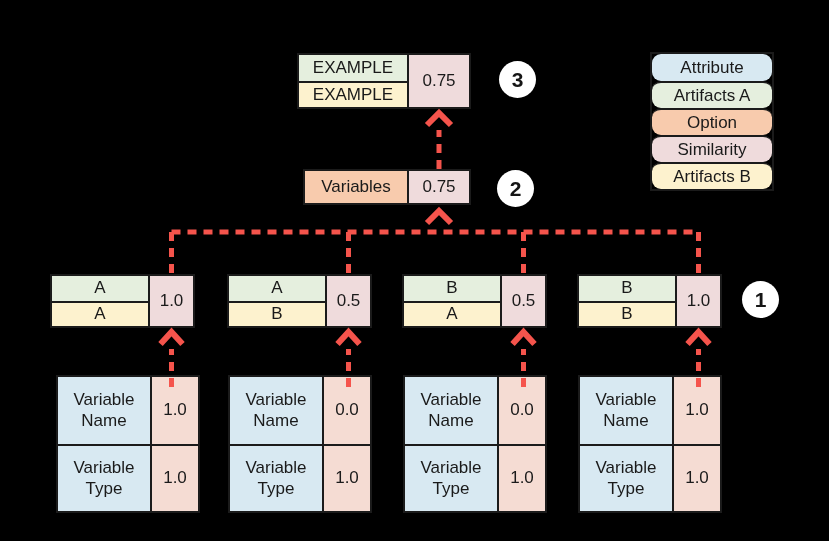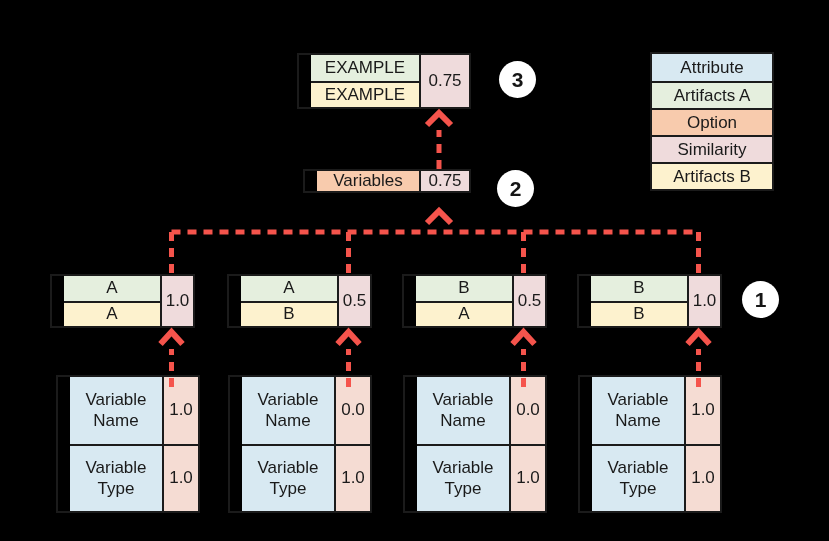--- a/index.html
+++ b/index.html
@@ -2,33 +2,33 @@
 <html style="--color-background: #000000; --color-border: #1b1b1b; --color-text: #1a1a1a; --color-arrow: #F5544C; --color-attribute: #D8E9F2; --color-option: #F8CBAD; --color-artifacts-a: #E5EFDE; --color-artifacts-b: #FDF2CE; --color-similarity: #EFDBDC; --color-similarity-warm: #F5DCD3;"><head>
 <meta charset="utf-8">
 <style>
   html,body { margin:0; padding:0; background:#000; }
   .canvas {
     position:relative; width:829px; height:541px; overflow:hidden;
     background:var(--color-background, #000);
     font-family:"Liberation Sans", sans-serif;
     color:var(--color-text, #1a1a1a);
   }
-  .box { position:absolute; display:grid; border:2px solid var(--color-border,#1b1b1b); box-sizing:border-box;padding-left:12px; }
+  .box { position:absolute; display:grid; border:2px solid var(--color-border,#1b1b1b); box-sizing:border-box; }
   .cell { display:flex; align-items:center; justify-content:center; text-align:center;
           font-size:17px; line-height:1.2; box-sizing:border-box; }
 
   
   .lv3 { left:297px; top:53px; width:174px; height:56px;
          grid-template-columns:108px 1fr; grid-template-rows:1fr 1fr; }
   .lv3 .a     { grid-area:1/1/2/2; background:var(--color-artifacts-a); }
   .lv3 .b     { grid-area:2/1/3/2; background:var(--color-artifacts-b); border-top:2px solid var(--color-border); }
   .lv3 .score { grid-area:1/2/3/3; background:var(--color-similarity);  border-left:2px solid var(--color-border); }
 
   
-  .lv2 { left:303px; top:169px; width:168px; height:24px; grid-template-columns:102px 1fr; }
+  .lv2 { left:303px; top:169px; width:168px; height:36px; grid-template-columns:102px 1fr; }
   .lv2 .attr  { background:var(--color-option); }
   .lv2 .score { background:var(--color-similarity); border-left:2px solid var(--color-border); }
 
   
   .lv1 { top:274px; width:145px; height:54px;
          grid-template-columns:96px 1fr; grid-template-rows:1fr 1fr; }
   .lv1 .a     { grid-area:1/1/2/2; background:var(--color-artifacts-a); }
   .lv1 .b     { grid-area:2/1/3/2; background:var(--color-artifacts-b); border-top:2px solid var(--color-border); }
   .lv1 .score { grid-area:1/2/3/3; background:var(--color-similarity);  border-left:2px solid var(--color-border); }
   .p0 { left:50px; }  .p1 { left:227px; }  .p2 { left:402px; }  .p3 { left:577px; }
@@ -38,21 +38,21 @@
          grid-template-columns:92px 1fr; grid-template-rows:1fr 1fr; }
   .lv0 .attr   { background:var(--color-attribute); padding:0 4px; }
   .lv0 .score  { background:var(--color-similarity-warm); border-left:2px solid var(--color-border); }
   .lv0 .r2     { border-top:2px solid var(--color-border); }
   .b0 { left:56px; } .b1 { left:228px; } .b2 { left:403px; } .b3 { left:578px; }
 
   
   .legend { position:absolute; left:650px; top:52px; width:120px;
             border:2px solid var(--color-border); box-sizing:content-box; }
   .legend-row { height:27px; display:flex; align-items:center; justify-content:center;
-                font-size:17px; box-sizing:border-box; }
+                font-size:17px; box-sizing:border-box;border-radius:9px; }
   .legend-row + .legend-row { border-top:2px solid var(--color-border); }
   .sw-attribute   { background:var(--color-attribute); }
   .sw-option      { background:var(--color-option); }
   .sw-artifacts-a { background:var(--color-artifacts-a); }
   .sw-artifacts-b { background:var(--color-artifacts-b); }
   .sw-similarity  { background:var(--color-similarity); }
 
   
   .badge { position:absolute; width:37px; height:37px; border-radius:50%;
            background:#ffffff; color:#151515; display:flex; align-items:center; justify-content:center;

